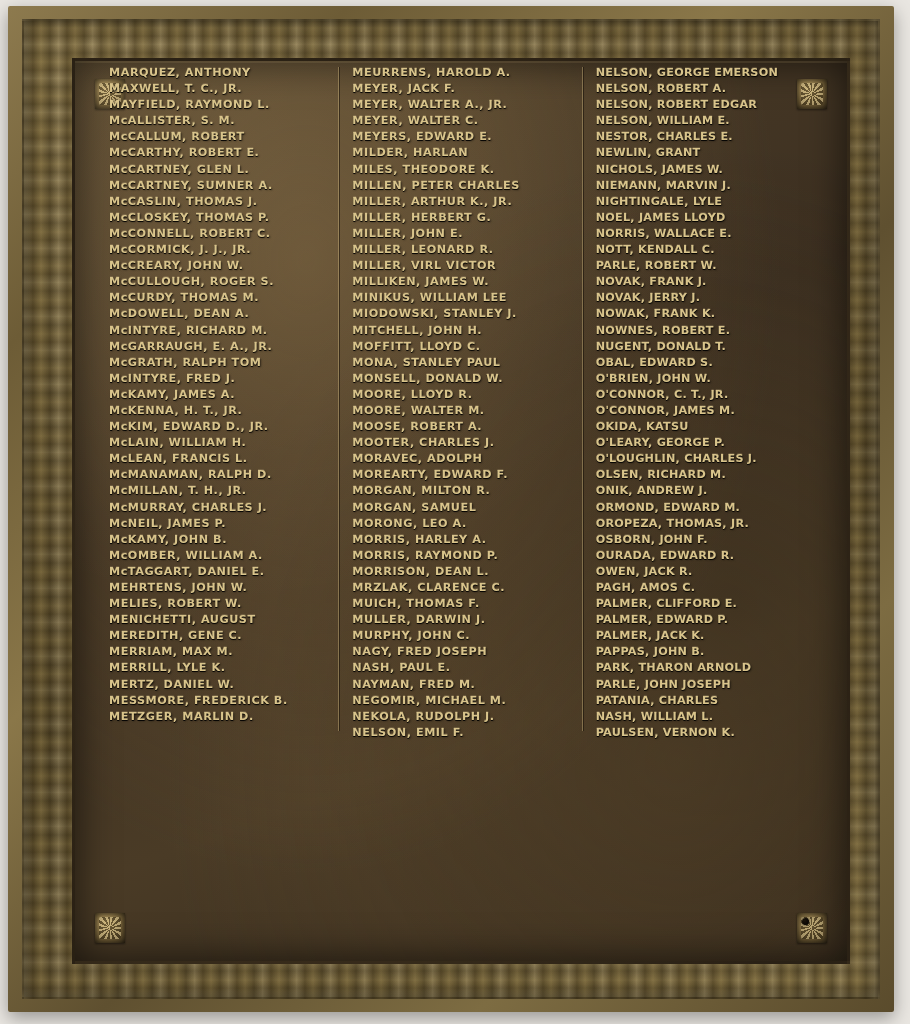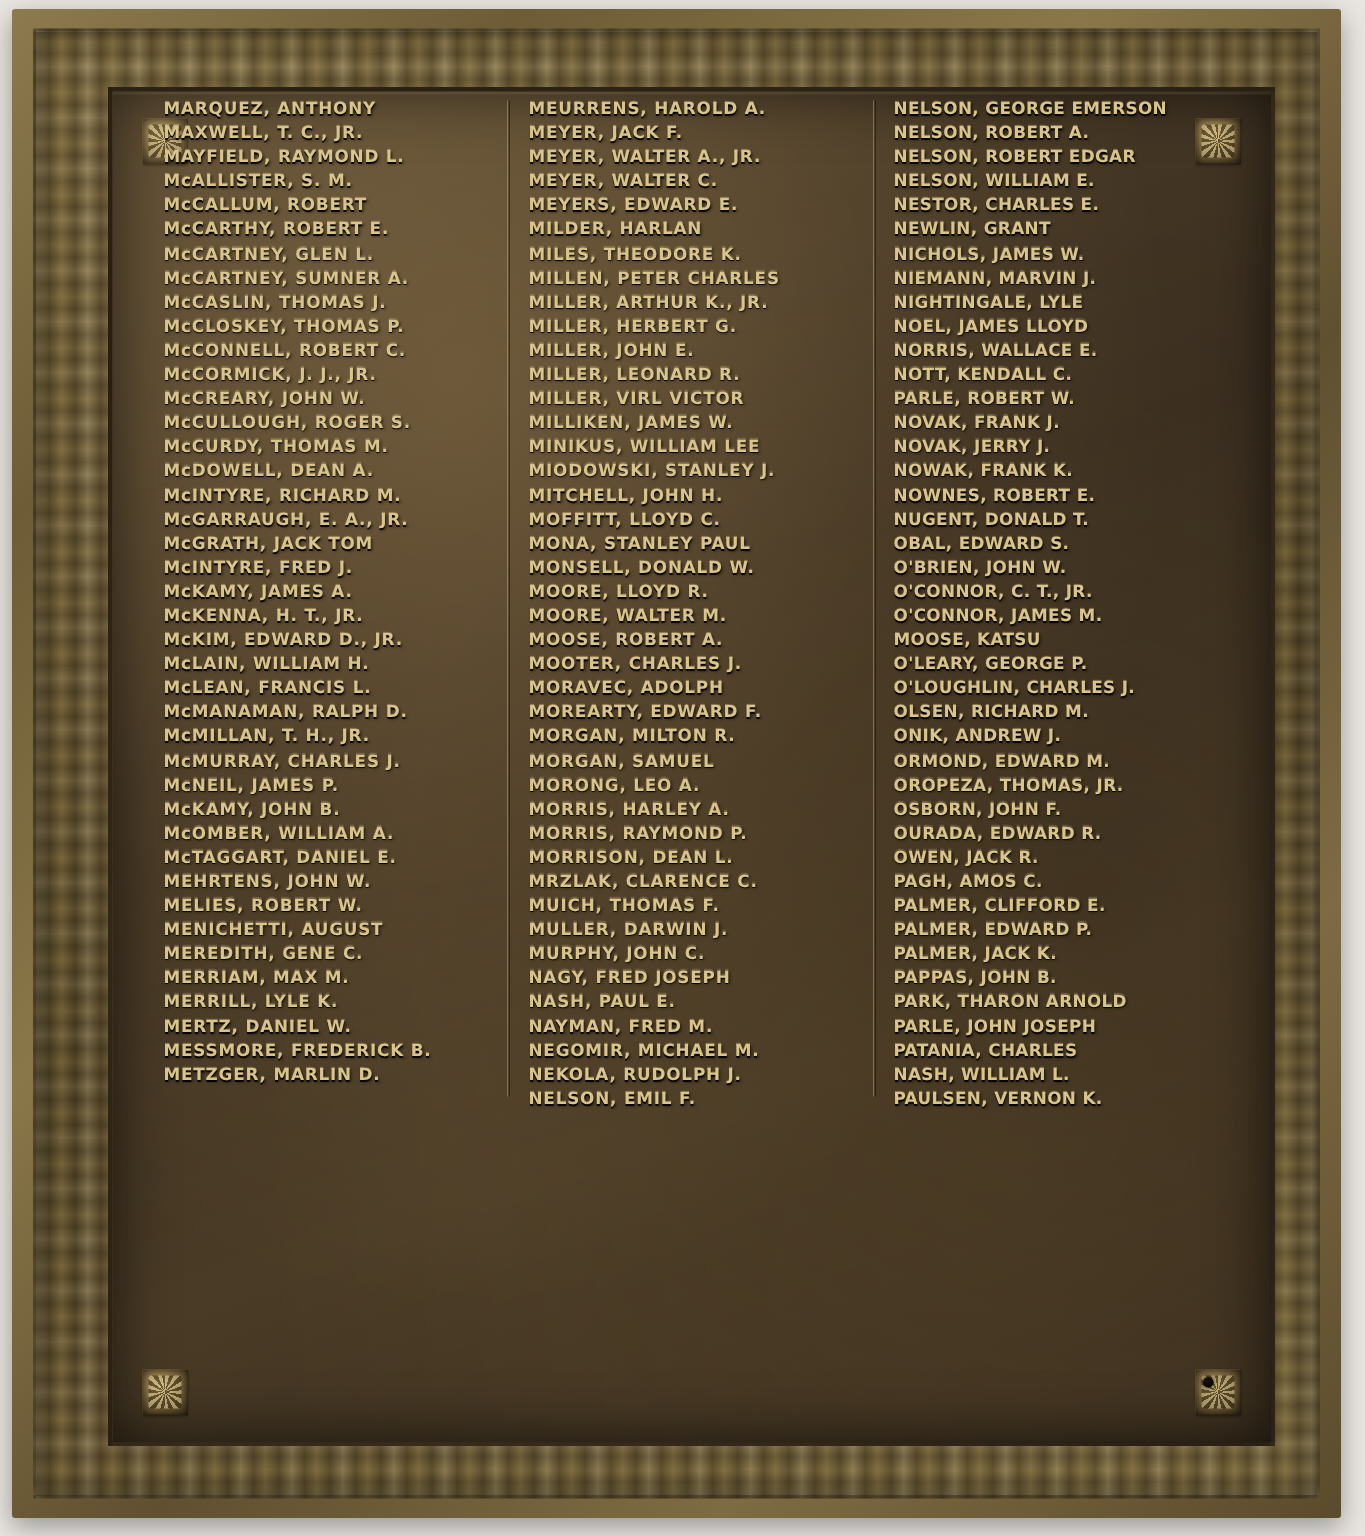--- a/index.html
+++ b/index.html
@@ -235,21 +235,21 @@
             <div class="name-row engraved">McCASLIN,  THOMAS J.</div>
             <div class="name-row engraved">McCLOSKEY,  THOMAS P.</div>
             <div class="name-row engraved">McCONNELL,  ROBERT C.</div>
             <div class="name-row engraved">McCORMICK,  J. J.,  JR.</div>
             <div class="name-row engraved">McCREARY,  JOHN W.</div>
             <div class="name-row engraved">McCULLOUGH,  ROGER S.</div>
             <div class="name-row engraved">McCURDY,  THOMAS M.</div>
             <div class="name-row engraved">McDOWELL,  DEAN A.</div>
             <div class="name-row engraved">McINTYRE,  RICHARD M.</div>
             <div class="name-row engraved">McGARRAUGH,  E. A.,  JR.</div>
-            <div class="name-row engraved">McGRATH,  JACK TOM</div>
+            <div class="name-row engraved">McGRATH,  RALPH TOM</div>
             <div class="name-row engraved">McINTYRE,  FRED J.</div>
             <div class="name-row engraved">McKAMY,  JAMES A.</div>
             <div class="name-row engraved">McKENNA,  H. T.,  JR.</div>
             <div class="name-row engraved">McKIM,  EDWARD D.,  JR.</div>
             <div class="name-row engraved">McLAIN,  WILLIAM H.</div>
             <div class="name-row engraved">McLEAN,  FRANCIS L.</div>
             <div class="name-row engraved">McMANAMAN,  RALPH D.</div>
             <div class="name-row engraved">McMILLAN,  T. H.,  JR.</div>
             <div class="name-row engraved">McMURRAY,  CHARLES J.</div>
             <div class="name-row engraved">McNEIL,  JAMES P.</div>
@@ -328,21 +328,21 @@
             <div class="name-row engraved">PARLE,  ROBERT W.</div>
             <div class="name-row engraved">NOVAK,  FRANK J.</div>
             <div class="name-row engraved">NOVAK,  JERRY J.</div>
             <div class="name-row engraved">NOWAK,  FRANK K.</div>
             <div class="name-row engraved">NOWNES,  ROBERT E.</div>
             <div class="name-row engraved">NUGENT,  DONALD T.</div>
             <div class="name-row engraved">OBAL,  EDWARD S.</div>
             <div class="name-row engraved">O'BRIEN,  JOHN W.</div>
             <div class="name-row engraved">O'CONNOR,  C. T.,  JR.</div>
             <div class="name-row engraved">O'CONNOR,  JAMES M.</div>
-            <div class="name-row engraved">MOOSE,  KATSU</div>
+            <div class="name-row engraved">OKIDA,  KATSU</div>
             <div class="name-row engraved">O'LEARY,  GEORGE P.</div>
             <div class="name-row engraved">O'LOUGHLIN,  CHARLES J.</div>
             <div class="name-row engraved">OLSEN,  RICHARD M.</div>
             <div class="name-row engraved">ONIK,  ANDREW J.</div>
             <div class="name-row engraved">ORMOND,  EDWARD M.</div>
             <div class="name-row engraved">OROPEZA,  THOMAS,  JR.</div>
             <div class="name-row engraved">OSBORN,  JOHN F.</div>
             <div class="name-row engraved">OURADA,  EDWARD R.</div>
             <div class="name-row engraved">OWEN,  JACK R.</div>
             <div class="name-row engraved">PAGH,  AMOS C.</div>

